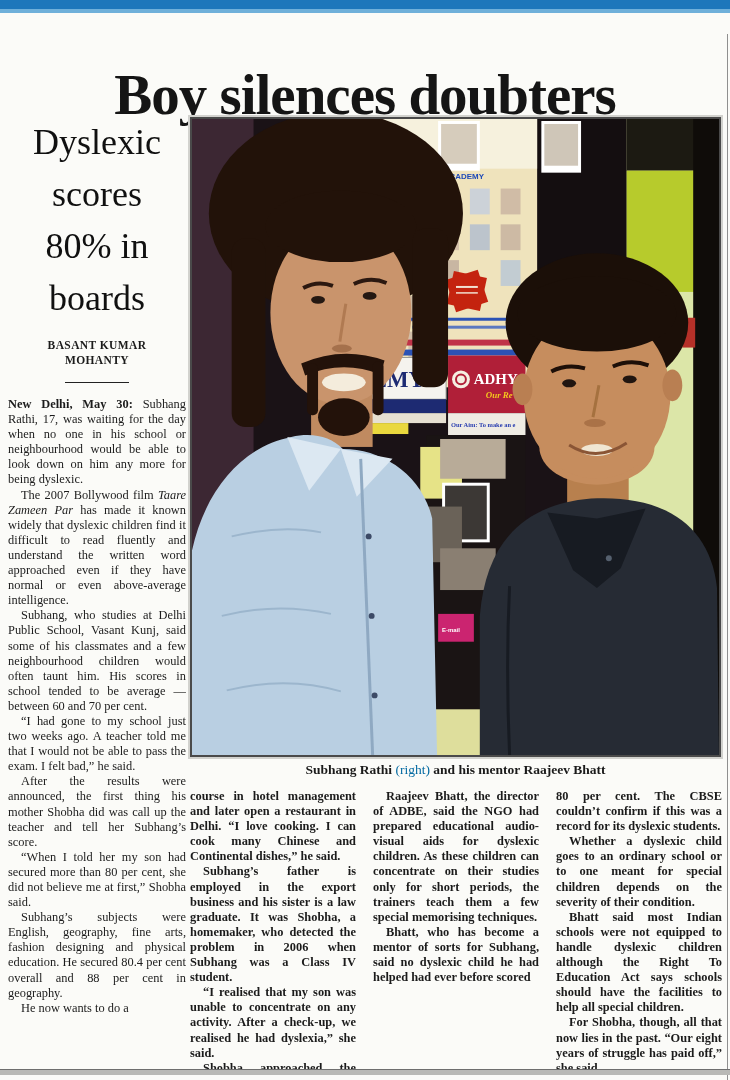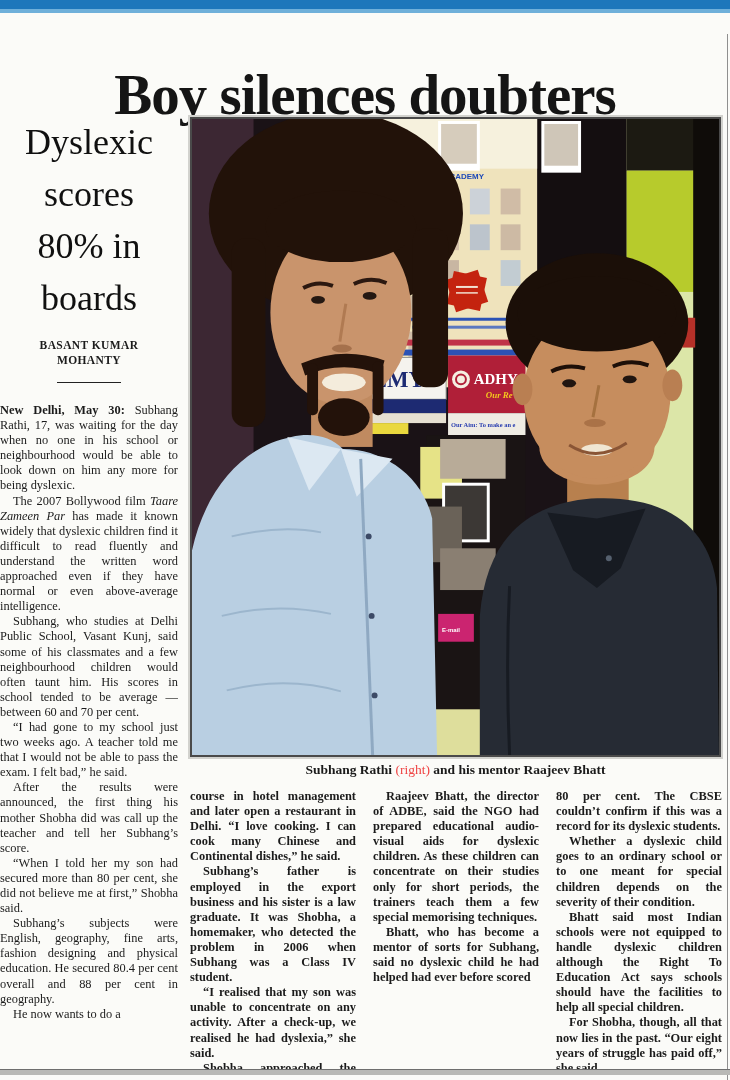--- a/index.html
+++ b/index.html
@@ -11,41 +11,41 @@
   .topbar{position:absolute;left:0;top:0;width:730px;height:9px;background:#1d77bb;}
   .topbar-light{position:absolute;left:0;top:9px;width:730px;height:4px;background:#6fb0da;}
   .right-rule{position:absolute;left:727px;top:34px;width:1px;height:1046px;background:#8f8f8f;}
   .bottom-rule{position:absolute;left:0;top:1069px;width:730px;height:5px;
     border-top:1px solid #6e6e6e;background:#b9b9b6;}
   .headline{
     position:absolute;left:0;top:24px;width:730px;text-align:center;
     font-weight:bold;font-size:57px;letter-spacing:-1px;color:#151515;white-space:nowrap;
   }
   
-  .leftcol{position:absolute;left:0;top:116px;width:178px;height:952px;overflow:hidden;}
+  .leftcol{position:absolute;left:8px;top:116px;width:178px;height:952px;overflow:hidden;}
   .subhead{font-size:36px;line-height:52px;text-align:center;font-weight:400;color:#101010;}
   .byline{margin-top:14px;text-align:center;font-weight:bold;font-size:11.5px;letter-spacing:.4px;line-height:15px;}
   .byline .u{display:inline-block;border-bottom:1.5px solid #222;padding-bottom:14px;}
-  .bodytext{margin-top:20px;font-size:12.4px;line-height:15.1px;text-align:justify;}
+  .bodytext{margin-top:14px;font-size:12.4px;line-height:15.1px;text-align:justify;}
   .bodytext p{margin:0;text-align:justify;}
   .bodytext p.ind{text-indent:13px;}
   .dl{font-weight:bold;}
   .it{font-style:italic;}
   
   .photo{
     position:absolute;left:190px;top:117px;width:531px;height:640px;
     border:2px solid #4a4a4a;outline:2px solid #d2d2ce;background:#191216;box-sizing:border-box;
   }
   .photo svg{display:block;width:100%;height:100%;}
   .caption{
     position:absolute;left:190px;top:762px;width:531px;text-align:center;
     font-size:13.5px;color:#1a1a1a;
   }
   .caption .cb{font-weight:bold;}
-  .caption .cn{font-weight:normal;color:#ef4444;}
+  .caption .cn{font-weight:normal;color:#0369a1;}
   
   .bottomcols{
     position:absolute;left:190px;top:789px;width:532px;height:280px;overflow:hidden;
     display:flex;gap:17px;
   }
   .bcol{flex:1;font-size:12.4px;line-height:15.1px;text-align:justify;overflow:hidden;font-weight:bold;}
   .bcol p{margin:0;}
   .bcol p.ind{text-indent:13px;}
 </style>
 </head>

